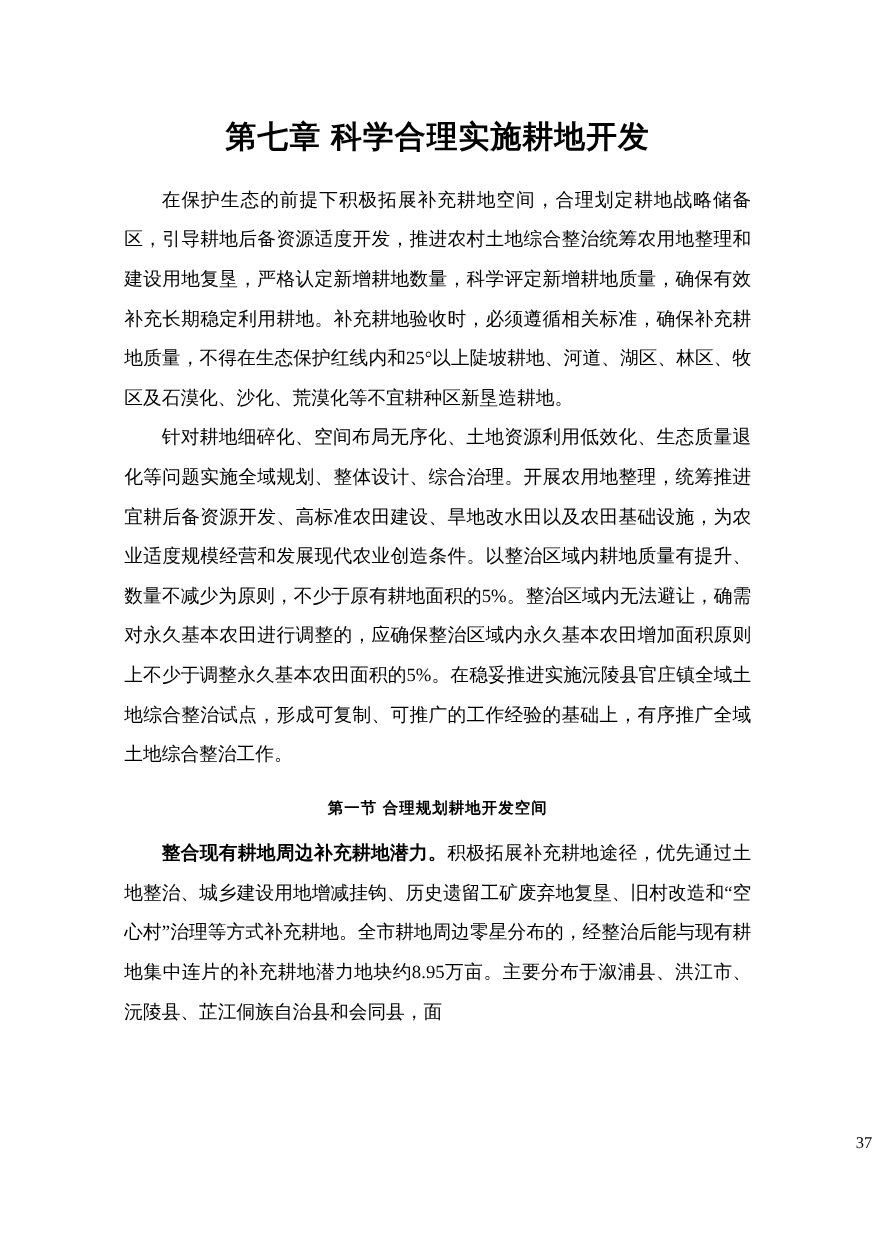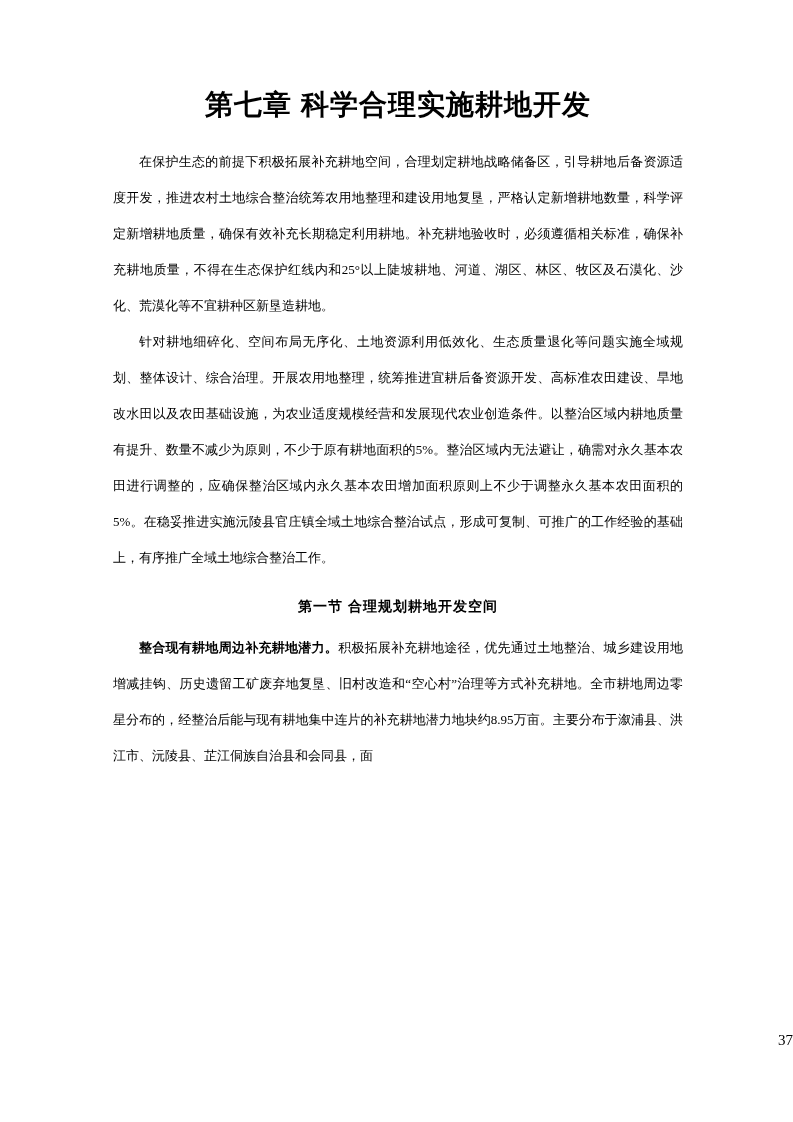--- a/index.html
+++ b/index.html
@@ -15,34 +15,34 @@
     overflow: hidden;
     color: #000000;
   }
   .content {
     position: absolute;
     left: 113px;
     top: 0;
     width: 570px;
   }
   .chapter-title {
-    margin: 12px;
-    padding-top: 72px;
+    margin: 0;
+    padding-top: 104px;
     font-family: "Liberation Sans", "DejaVu Sans", sans-serif;
     font-weight: 700;
     font-size: 28px;
     line-height: 42px;
     text-align: center;
     letter-spacing: 1px;
     white-space: nowrap;
   }
   .body-para {
     margin: 0;
     font-family: "Liberation Serif", "DejaVu Serif", serif;
-    font-size: 13px;
+    font-size: 17px;
     line-height: 36px;
     text-align: justify;
     text-indent: 2em;
     word-break: break-all;
   }
   .para-first {
     margin-top: 18px;
   }
   .section-title {
     margin: 12px 0 0 0;

